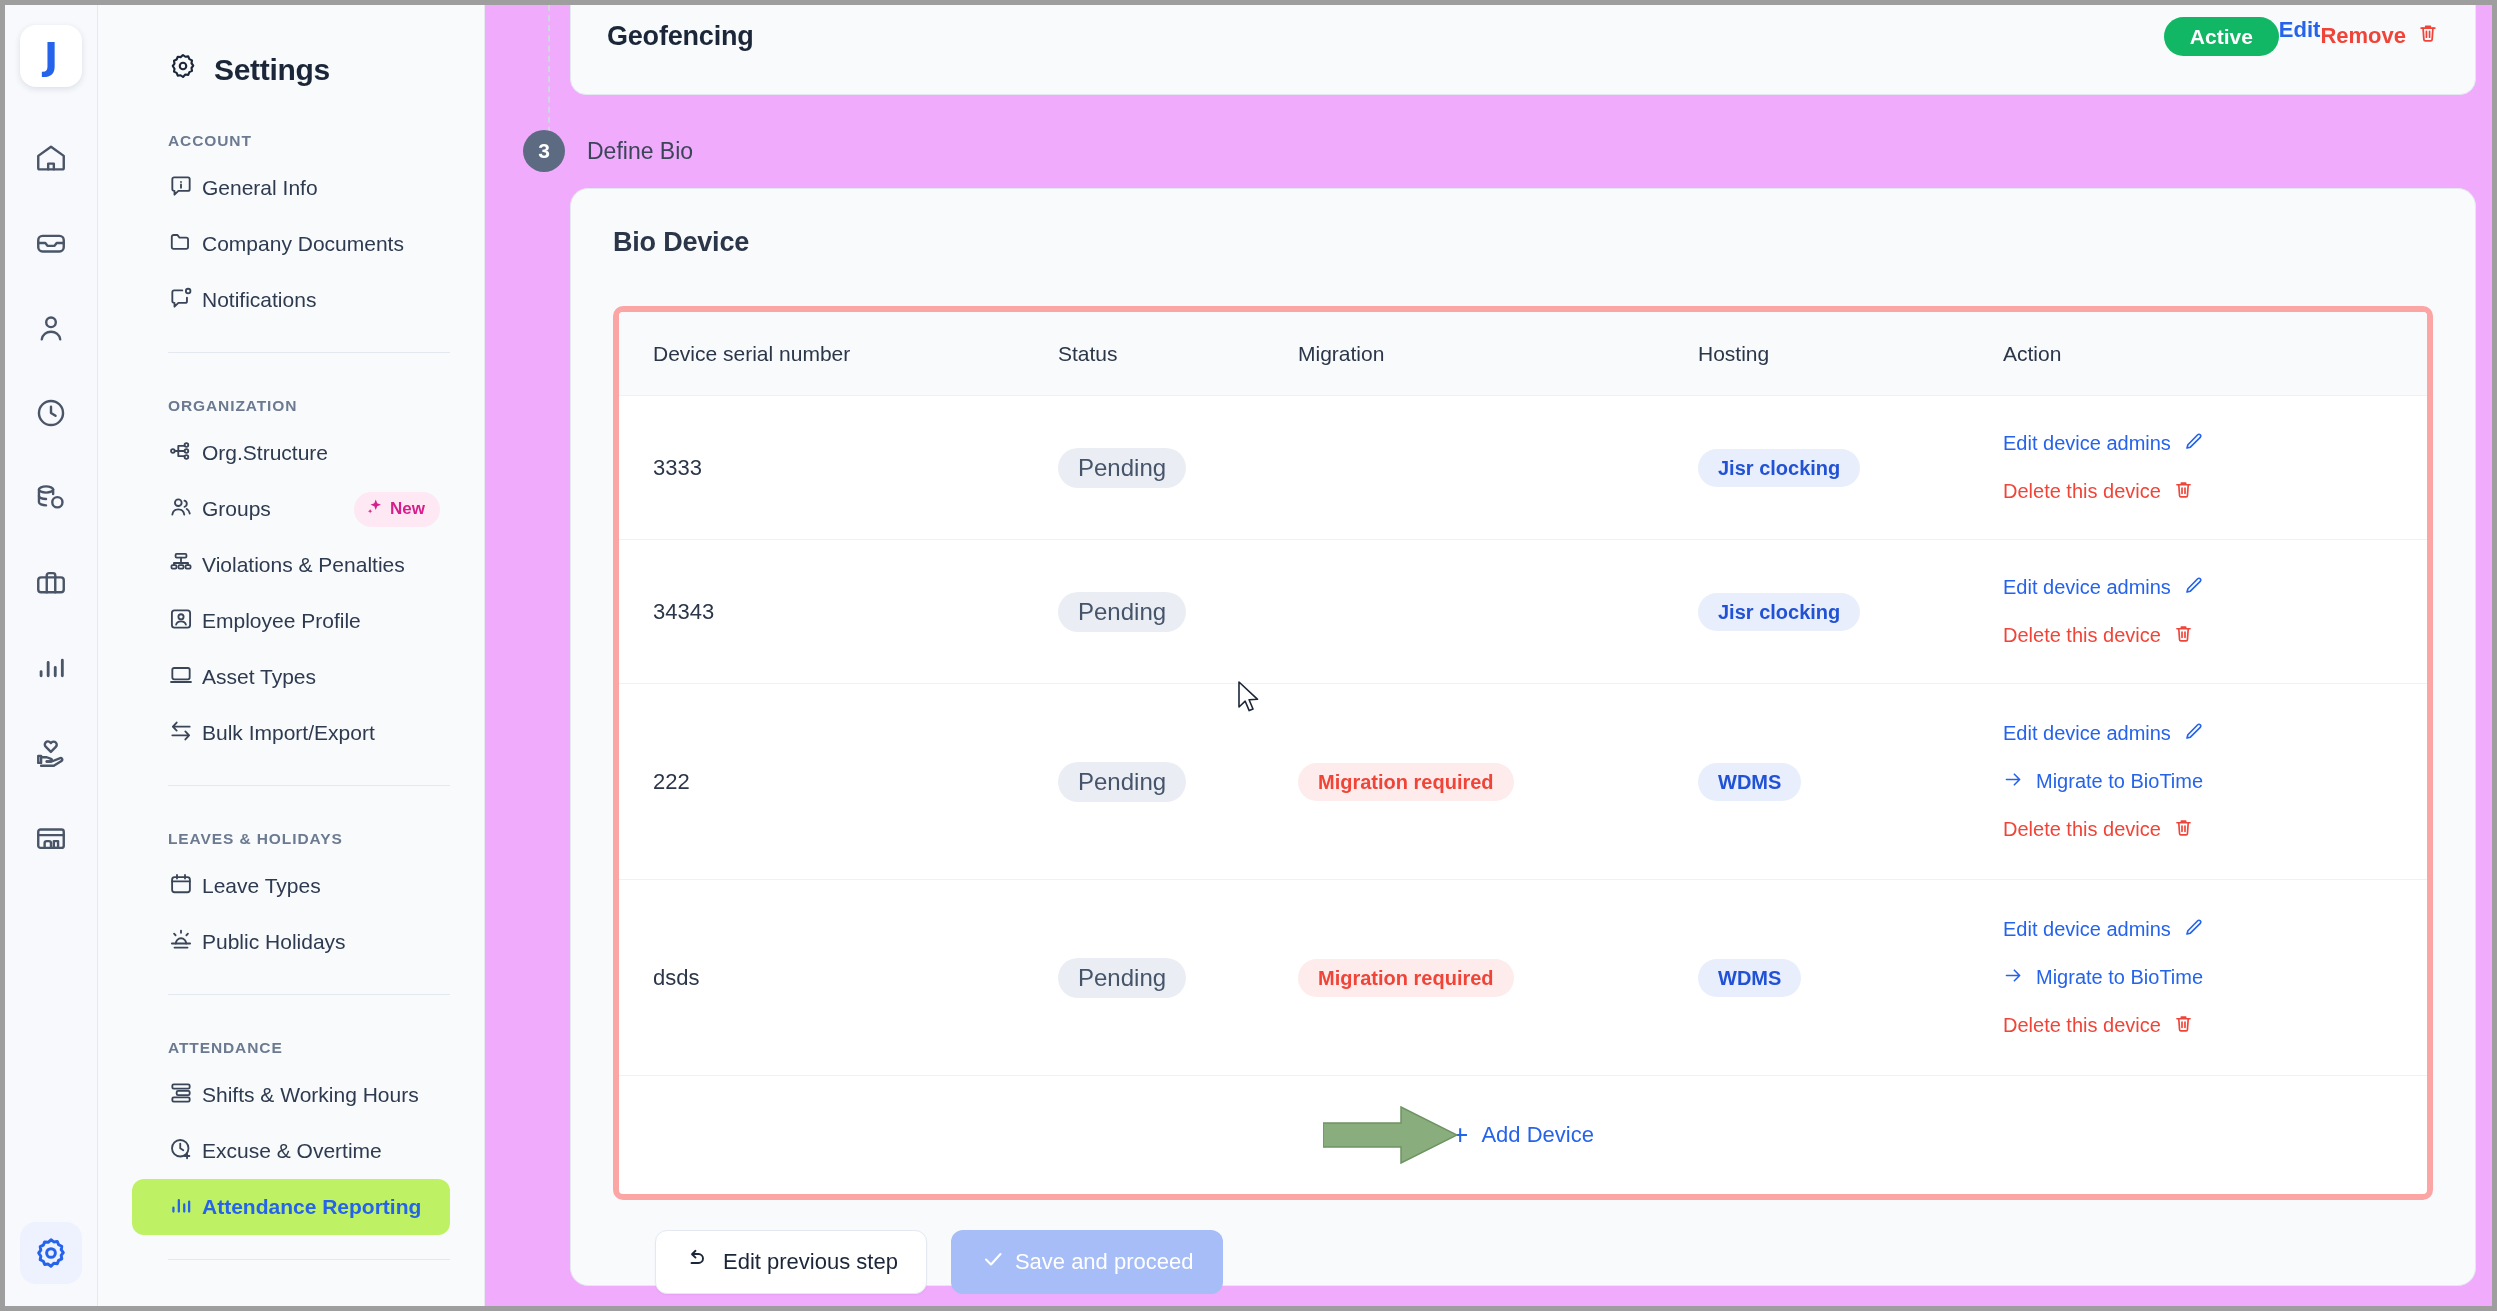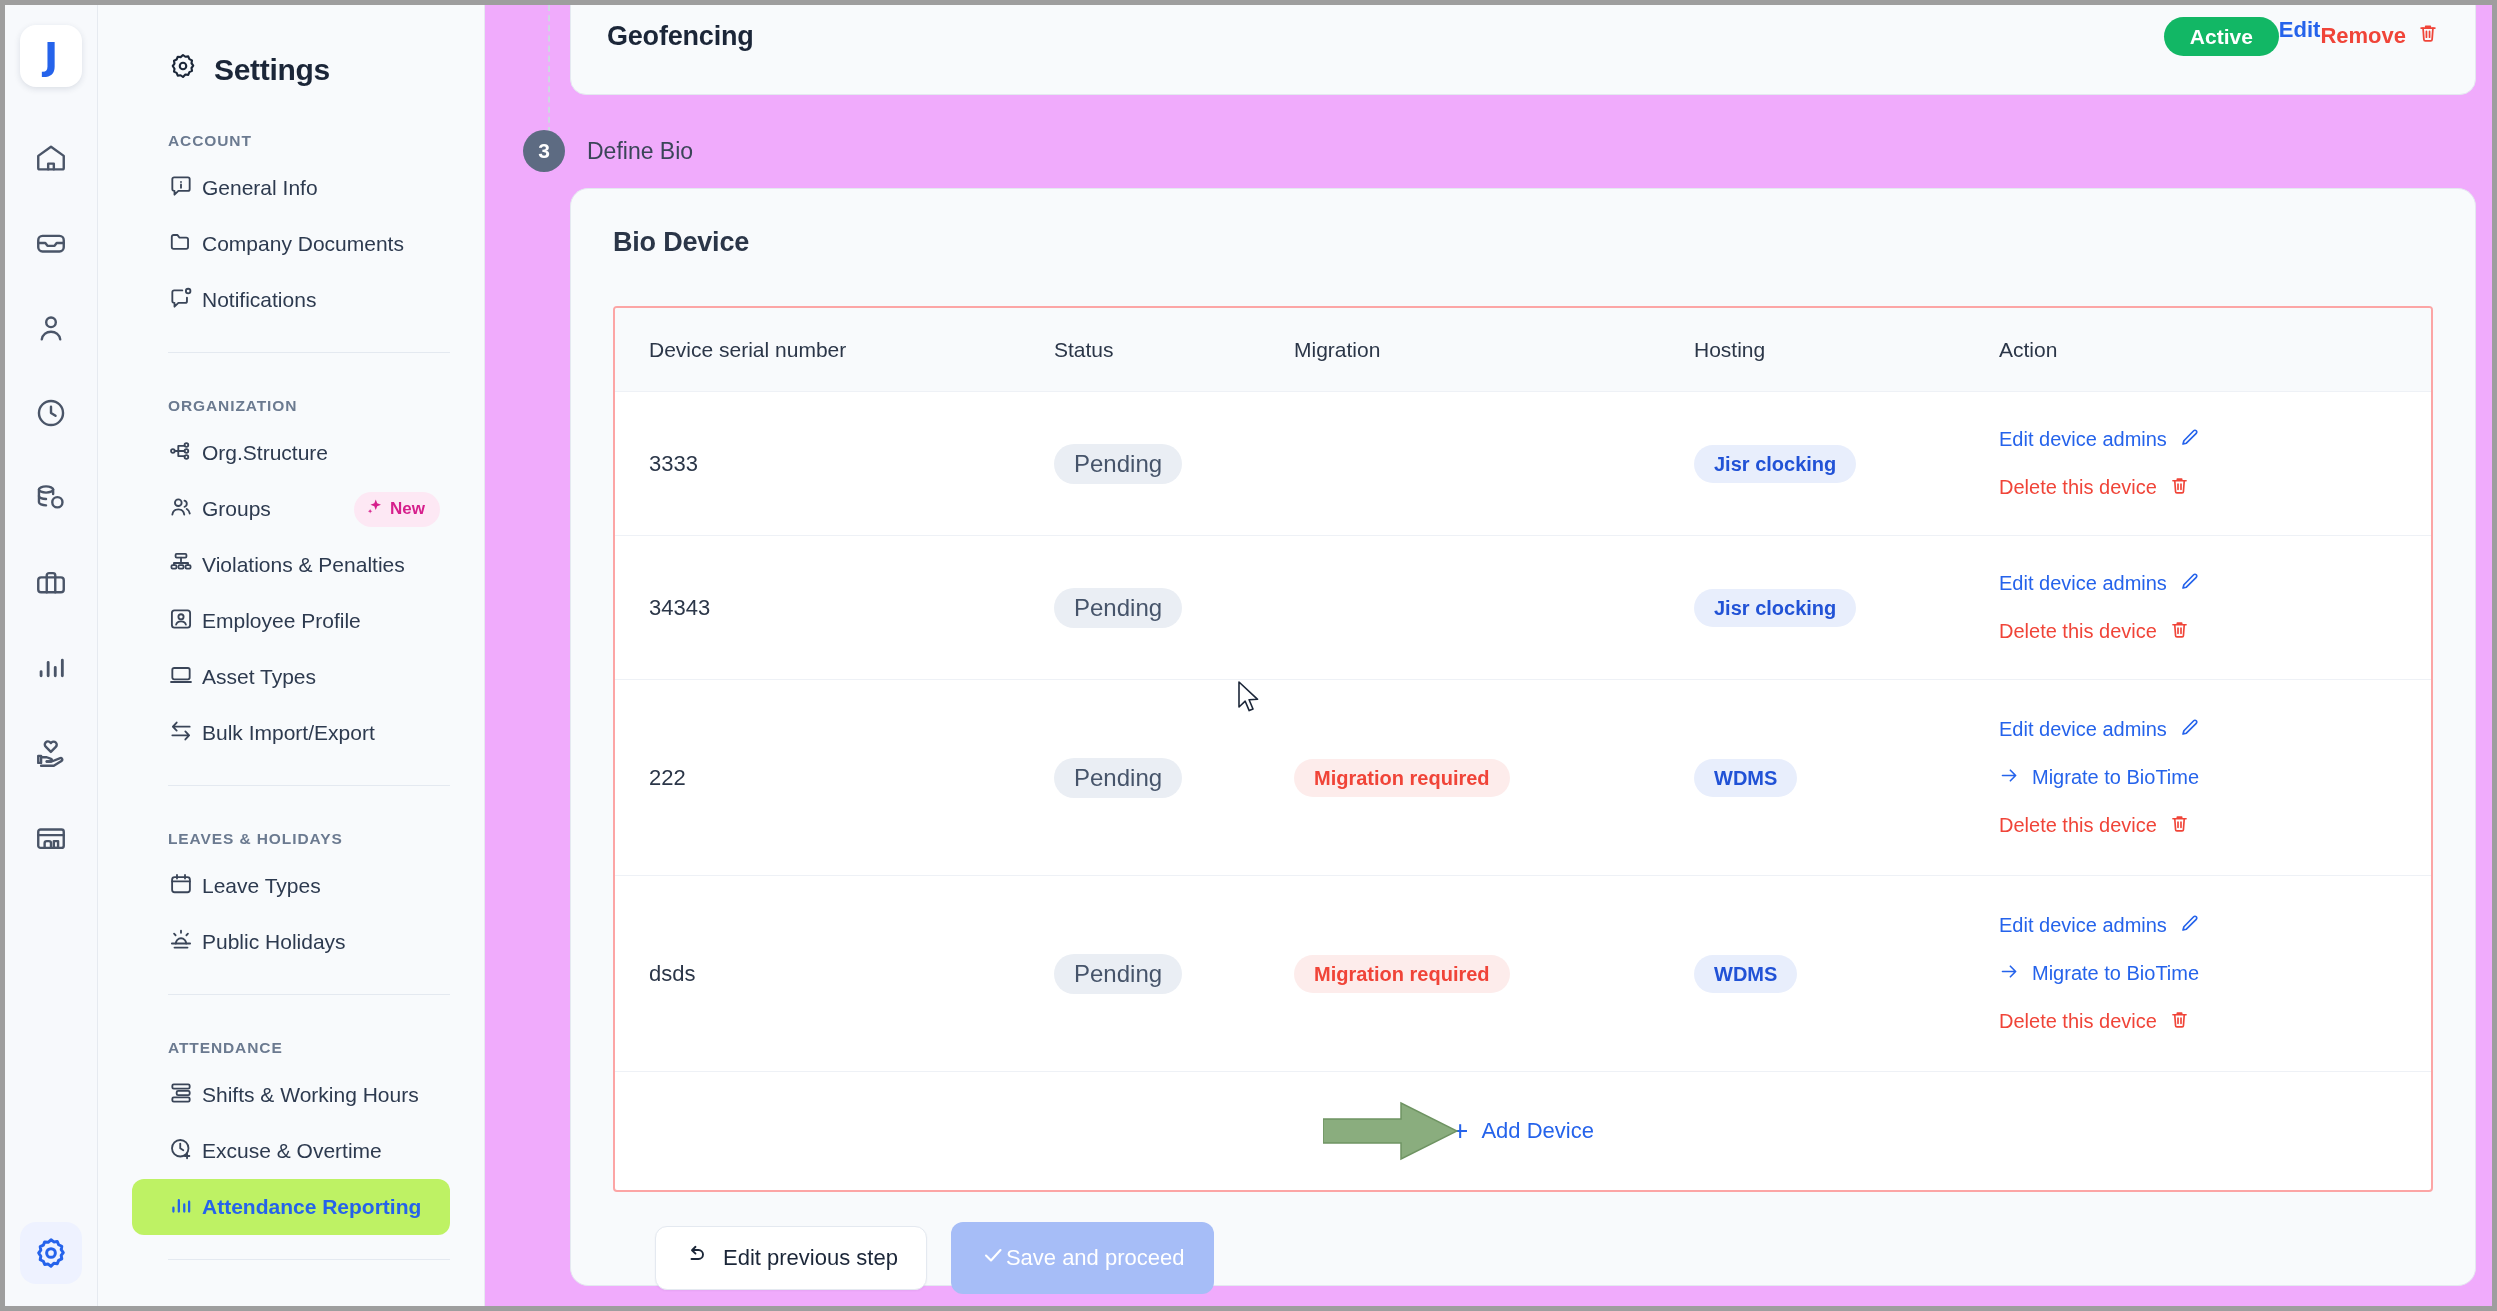--- a/index.html
+++ b/index.html
@@ -136,21 +136,21 @@
     position:absolute; left: 585px; top: 183px; right: 16px; bottom: 20px;
     margin-left: -500px;
     background:#f8fafc; border:1px solid #e4e9f0;
     border-radius: 18px;
   }
   .bio-card-inner { padding: 38px 42px 0 42px; }
   .bio-heading { font-size: 27px; font-weight:700; color:#2b3648; letter-spacing:-.2px;}
 
   .table-wrap {
     margin-top: 48px;
-    background:#fff; border:2px solid #fca5a5; border-radius: 4px;
+    background:#fff; border:6px solid #fca5a5; border-radius: 10px;
     overflow:hidden;
   }
   .thead {
     display:flex; align-items:center; height: 84px;
     background:#f8fafc; border-bottom:1px solid #eef1f6;
     padding: 0 34px;
   }
   .thead div { font-size: 21px; color:#2b3648; font-weight:500; }
   .c1 { width: 405px; flex:0 0 405px; }
   .c2 { width: 240px; flex:0 0 240px; }
@@ -208,23 +208,23 @@
   }
   .btn-ghost {
     display:inline-flex; align-items:center; gap: 15px;
     background:#fff; border:1px solid #e4e9f0; border-radius: 12px;
     height: 64px; padding: 0 28px;
     font-size: 22px; color:#1b2638; font-weight:500;
     box-shadow: 0 1px 2px rgba(30,45,80,.05);
   }
   .btn-ghost svg { width: 24px; height: 24px; }
   .btn-primary {
-    display:inline-flex; align-items:center; gap: 1px;
+    display:inline-flex; align-items:center; gap: 10px;
     background:#a6bdf7; border:none; border-radius: 12px;
-    height: 72px; padding: 0 30px;
+    height: 64px; padding: 0 30px;
     font-size: 22px; color:#ffffff; font-weight:500;
   }
   .btn-primary svg { width: 24px; height: 24px; }
 
   .cursor {
     position:absolute; left: 1232px; top: 676px; width: 26px; height: 34px; z-index: 40;
     pointer-events:none;
   }
 </style>
 </head>

